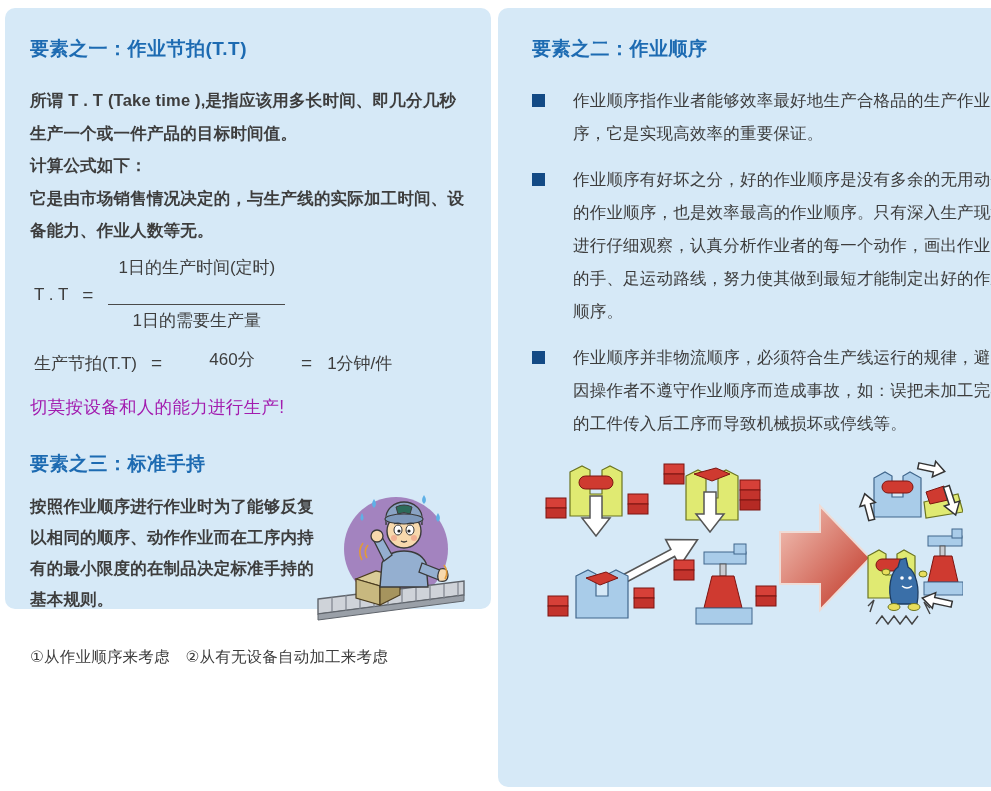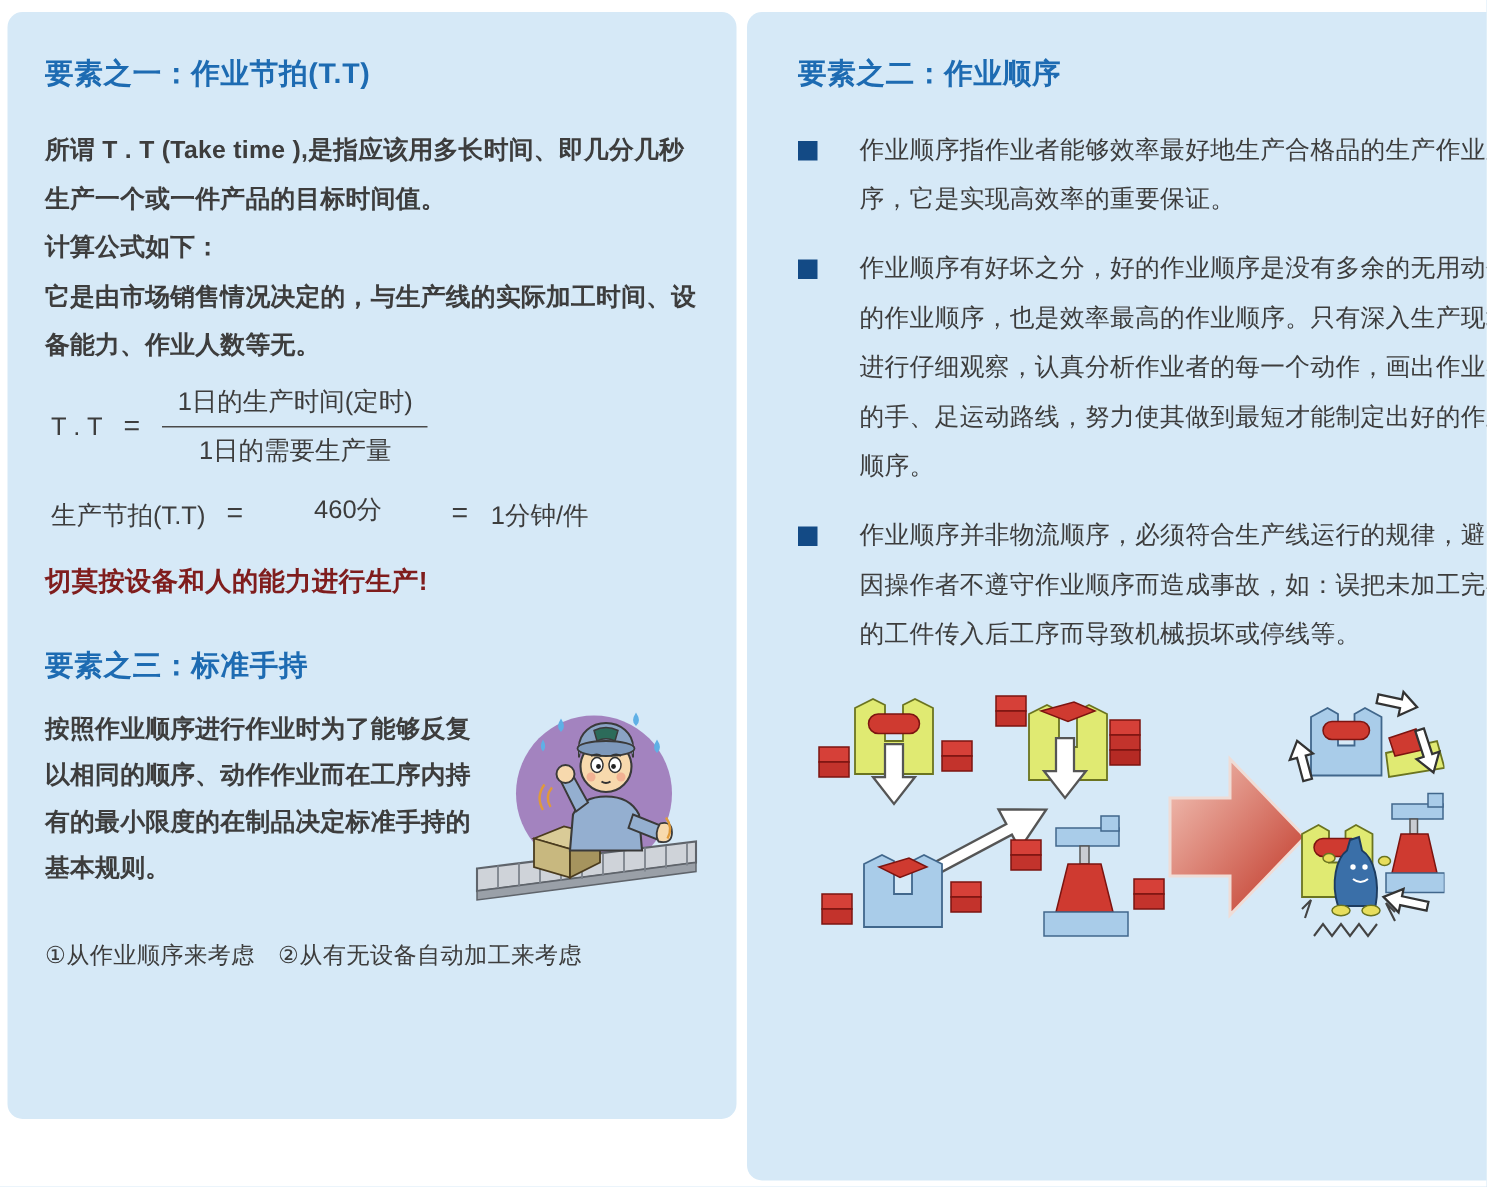--- a/index.html
+++ b/index.html
@@ -4,39 +4,39 @@
 <style>
   html,body{margin:0;padding:0;}
   body{
     width:991px;height:791px;background:#ffffff;position:relative;overflow:hidden;
     font-family:"Liberation Sans","DejaVu Sans",sans-serif;
   }
   .panel{
     position:absolute;top:8px;background:#d6e9f7;border-radius:10px;
     box-sizing:border-box;
   }
-  .panel-left{left:5px;width:486px;height:738px;padding:28px 23px 1px 25px;}
+  .panel-left{left:5px;width:486px;height:601px;padding:28px 23px 1px 25px;}
   .panel-right{left:498px;width:538px;height:779px;padding:28px 20px 0 34px;}
   .sec-title{
     margin:0;font-size:19px;font-weight:bold;color:#1d6bb2;letter-spacing:.5px;
   }
   .body-text{
     margin:0;font-size:16.5px;line-height:32.5px;color:#3d3d3d;letter-spacing:.2px;font-weight:bold;
   }
   .mt24{margin-top:22px;}
   .formula{
     display:flex;align-items:center;gap:12px;font-size:17px;color:#3d3d3d;
     padding-left:4px;
   }
   .formula .eq{font-size:19px;letter-spacing:1px;padding:0 2px;}
-  .frac{display:inline-flex;flex-direction:column;align-items:stretch;text-align:center;}
+  .frac{display:inline-flex;flex-direction:column;align-items:stretch;text-align:center;gap:20px;}
   .frac .num{display:block;padding:0 10px 5px;line-height:1.35;}
   .frac .den{display:block;border-top:1.6px solid #4a4a4a;padding:5px 10px 0;line-height:1.35;}
   .warning{
-    margin:18px 0 0;font-size:17.5px;font-weight:bold;color:#7f1d1d;letter-spacing:.3px;
+    margin:18px 0 0;font-size:17.5px;font-weight:normal;color:#a21caf;letter-spacing:.3px;
   }
   .title3{margin-top:32px;font-family:Liberation Serif, serif;}
   .std-row{display:flex;margin-top:14px;}
   .std-text{width:304px;line-height:31px;}
   .worker-art{flex:0 0 152px;margin-top:-4px;}
   .footnote{margin:8px 0 0;font-size:15.5px;color:#3d3d3d;letter-spacing:.2px;}
   .bullets{list-style:none;margin:22px 0 0;padding:0;}
   .bullet{display:flex;gap:28px;margin-bottom:13px;font-size:16.5px;line-height:33px;color:#3d3d3d;letter-spacing:.2px;}
   .bullet .sq{flex:0 0 13px;width:13px;height:13px;background:#134a85;margin-top:10px;}
   .machines-wrap{margin-top:16px;margin-left:6px;}

